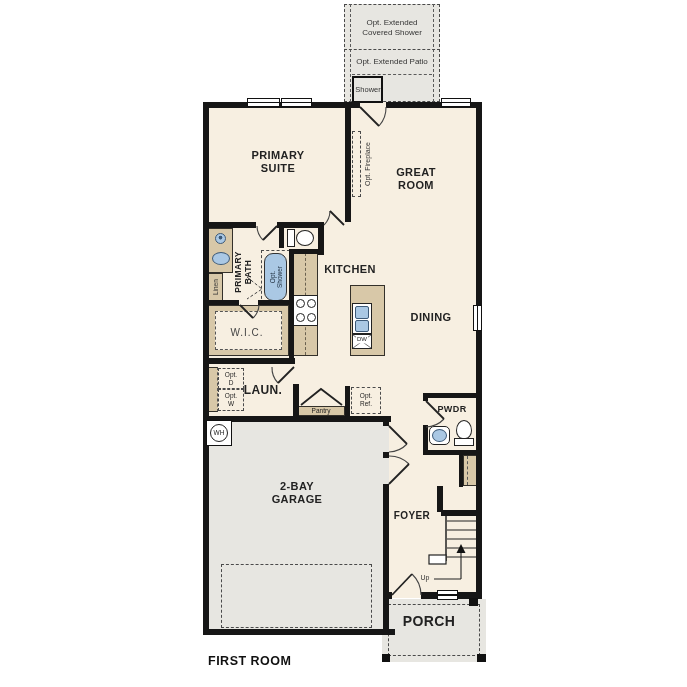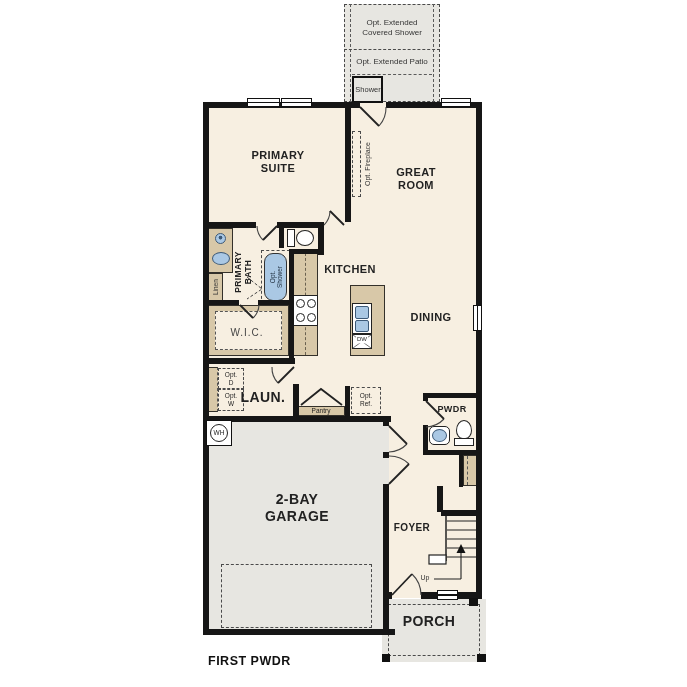--- a/index.html
+++ b/index.html
@@ -127,43 +127,43 @@
   <div class="dash" style="left:352px;top:131px;width:9px;height:66px;background:var(--floor,#f7efe1);z-index:31"></div>
   <div class="vlb" style="left:368px;top:164px;font-size:7px;color:#333">Opt. Fireplace</div>
 
   <div class="cab" style="left:208px;top:367px;width:10px;height:45px;border-right:1px dashed #555"></div>
   <div class="dash" style="left:218px;top:368px;width:26px;height:21px"></div>
   <div class="lb" style="left:231px;top:379px;font-size:6.5px">Opt.
 D</div>
   <div class="dash" style="left:218px;top:389px;width:26px;height:22px"></div>
   <div class="lb" style="left:231px;top:400px;font-size:6.5px">Opt.
 W</div>
-  <div class="lb b" style="left:263px;top:398px;font-size:14px">LAUN.</div>
+  <div class="lb b" style="left:263px;top:390px;font-size:12px">LAUN.</div>
   <div class="cab" style="left:297px;top:406px;width:48px;height:10px"></div>
   <div class="lb" style="left:321px;top:411px;font-size:6.5px;z-index:62">Pantry</div>
   <div class="dash" style="left:351px;top:387px;width:30px;height:27px"></div>
   <div class="lb" style="left:366px;top:400px;font-size:6.5px">Opt.
 Ref.</div>
 
   <div class="lb b" style="left:452px;top:409px;font-size:9px">PWDR</div>
   <div class="fix" style="left:429px;top:426px;width:21px;height:19px;border-radius:5px"></div>
   <div class="blue" style="left:432px;top:429px;width:15px;height:13px;border-radius:50%"></div>
   <div class="fix" style="left:456px;top:420px;width:16px;height:19px;border-radius:50% 50% 42% 42% / 55% 55% 45% 45%"></div>
   <div class="fix" style="left:454px;top:438px;width:20px;height:8px"></div>
   <div class="cab" style="left:463px;top:455px;width:16px;height:31px"></div>
   <div class="dashline" style="left:467px;top:456px;width:0;height:29px;border-left:1px dashed #555;z-index:11"></div>
 
   <div class="fix" style="left:206px;top:420px;width:26px;height:26px;border:1.5px solid #111;z-index:42"></div>
   <div class="abs" style="left:210px;top:424px;width:18px;height:18px;border:1.2px solid #222;border-radius:50%;background:#fff;z-index:43"></div>
   <div class="lb" style="left:219px;top:433px;font-size:6.5px;z-index:62">WH</div>
-  <div class="lb b" style="left:297px;top:508px;font-size:14px">2-BAY
+  <div class="lb b" style="left:297px;top:493px;font-size:11px">2-BAY
 GARAGE</div>
   <div class="dash" style="left:221px;top:564px;width:151px;height:64px;border-width:1.6px"></div>
 
-  <div class="lb b" style="left:412px;top:528px;font-size:10px">FOYER</div>
+  <div class="lb b" style="left:412px;top:516px;font-size:10px">FOYER</div>
   <div class="lb" style="left:425px;top:578px;font-size:7px;color:#333">Up</div>
   <div class="lb b" style="left:429px;top:622px;font-size:14px">PORCH</div>
 
   <div class="lb b" style="left:278px;top:162px;font-size:11px">PRIMARY
 SUITE</div>
 
   <svg class="ov" width="687" height="687" viewBox="0 0 687 687">
     <g stroke="#444" stroke-width="1.1" fill="none">
       <path d="M386,107 A27,27 0 0 1 379,126"></path>
       <path d="M324,225 A20,20 0 0 0 330,211"></path>
@@ -197,14 +197,14 @@
       <path d="M446,516 V561" stroke="#222" stroke-width="1.5"></path>
       <rect x="429" y="555" width="17" height="9" fill="#fff" stroke="#222" stroke-width="1.2"></rect>
       <path d="M434,579 H461 M461,579 V551" stroke="#222" stroke-width="1.1" fill="none"></path>
       <path d="M461,544 L456.5,553 L465.5,553 Z" fill="#111"></path>
     </g>
     <g>
       <path d="M353,335 L371,348 M371,335 L353,348" stroke="#666" stroke-width="0.9"></path>
     </g>
   </svg>
 
-  <div class="ttl" style="left:208px;top:654px;font-size:12.5px">FIRST PWDR</div>
+  <div class="ttl" style="left:208px;top:654px;font-size:12.5px">FIRST ROOM</div>
 </div>
 
 </body></html>

